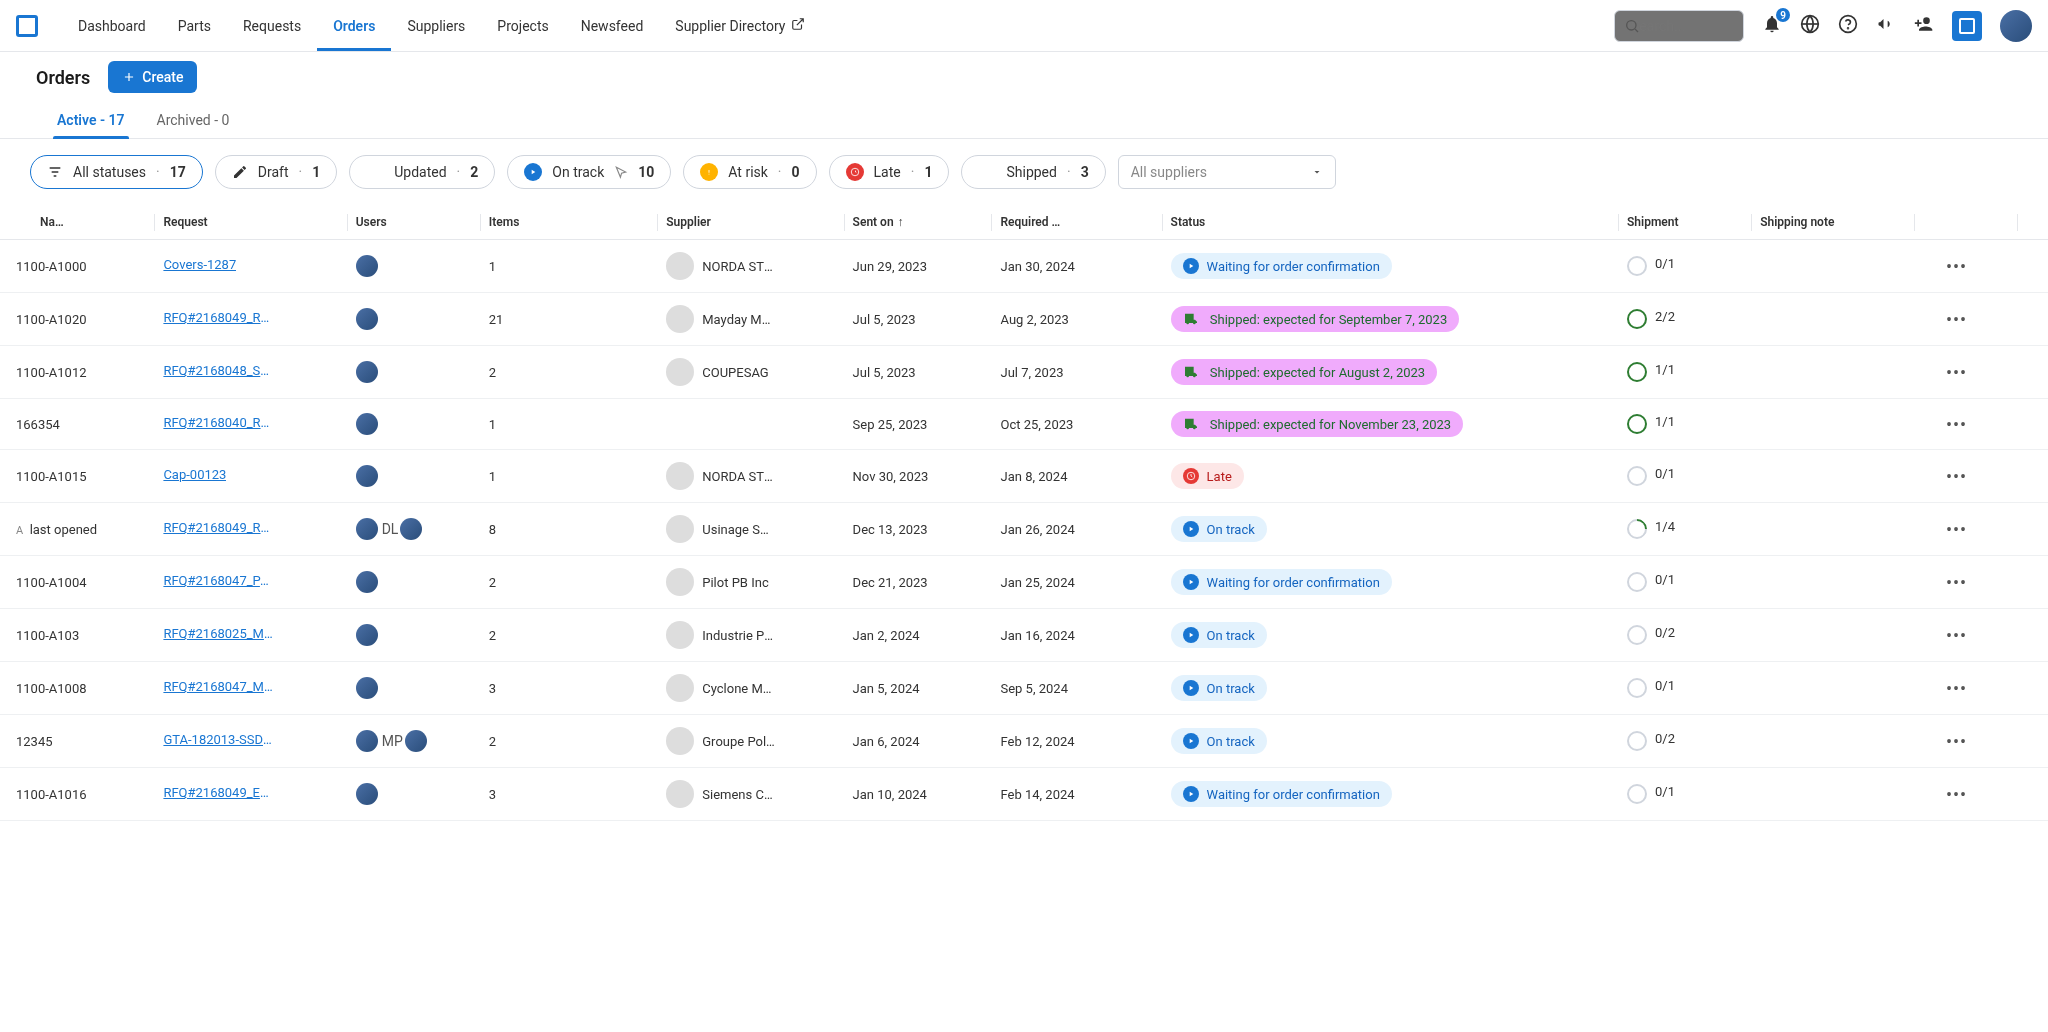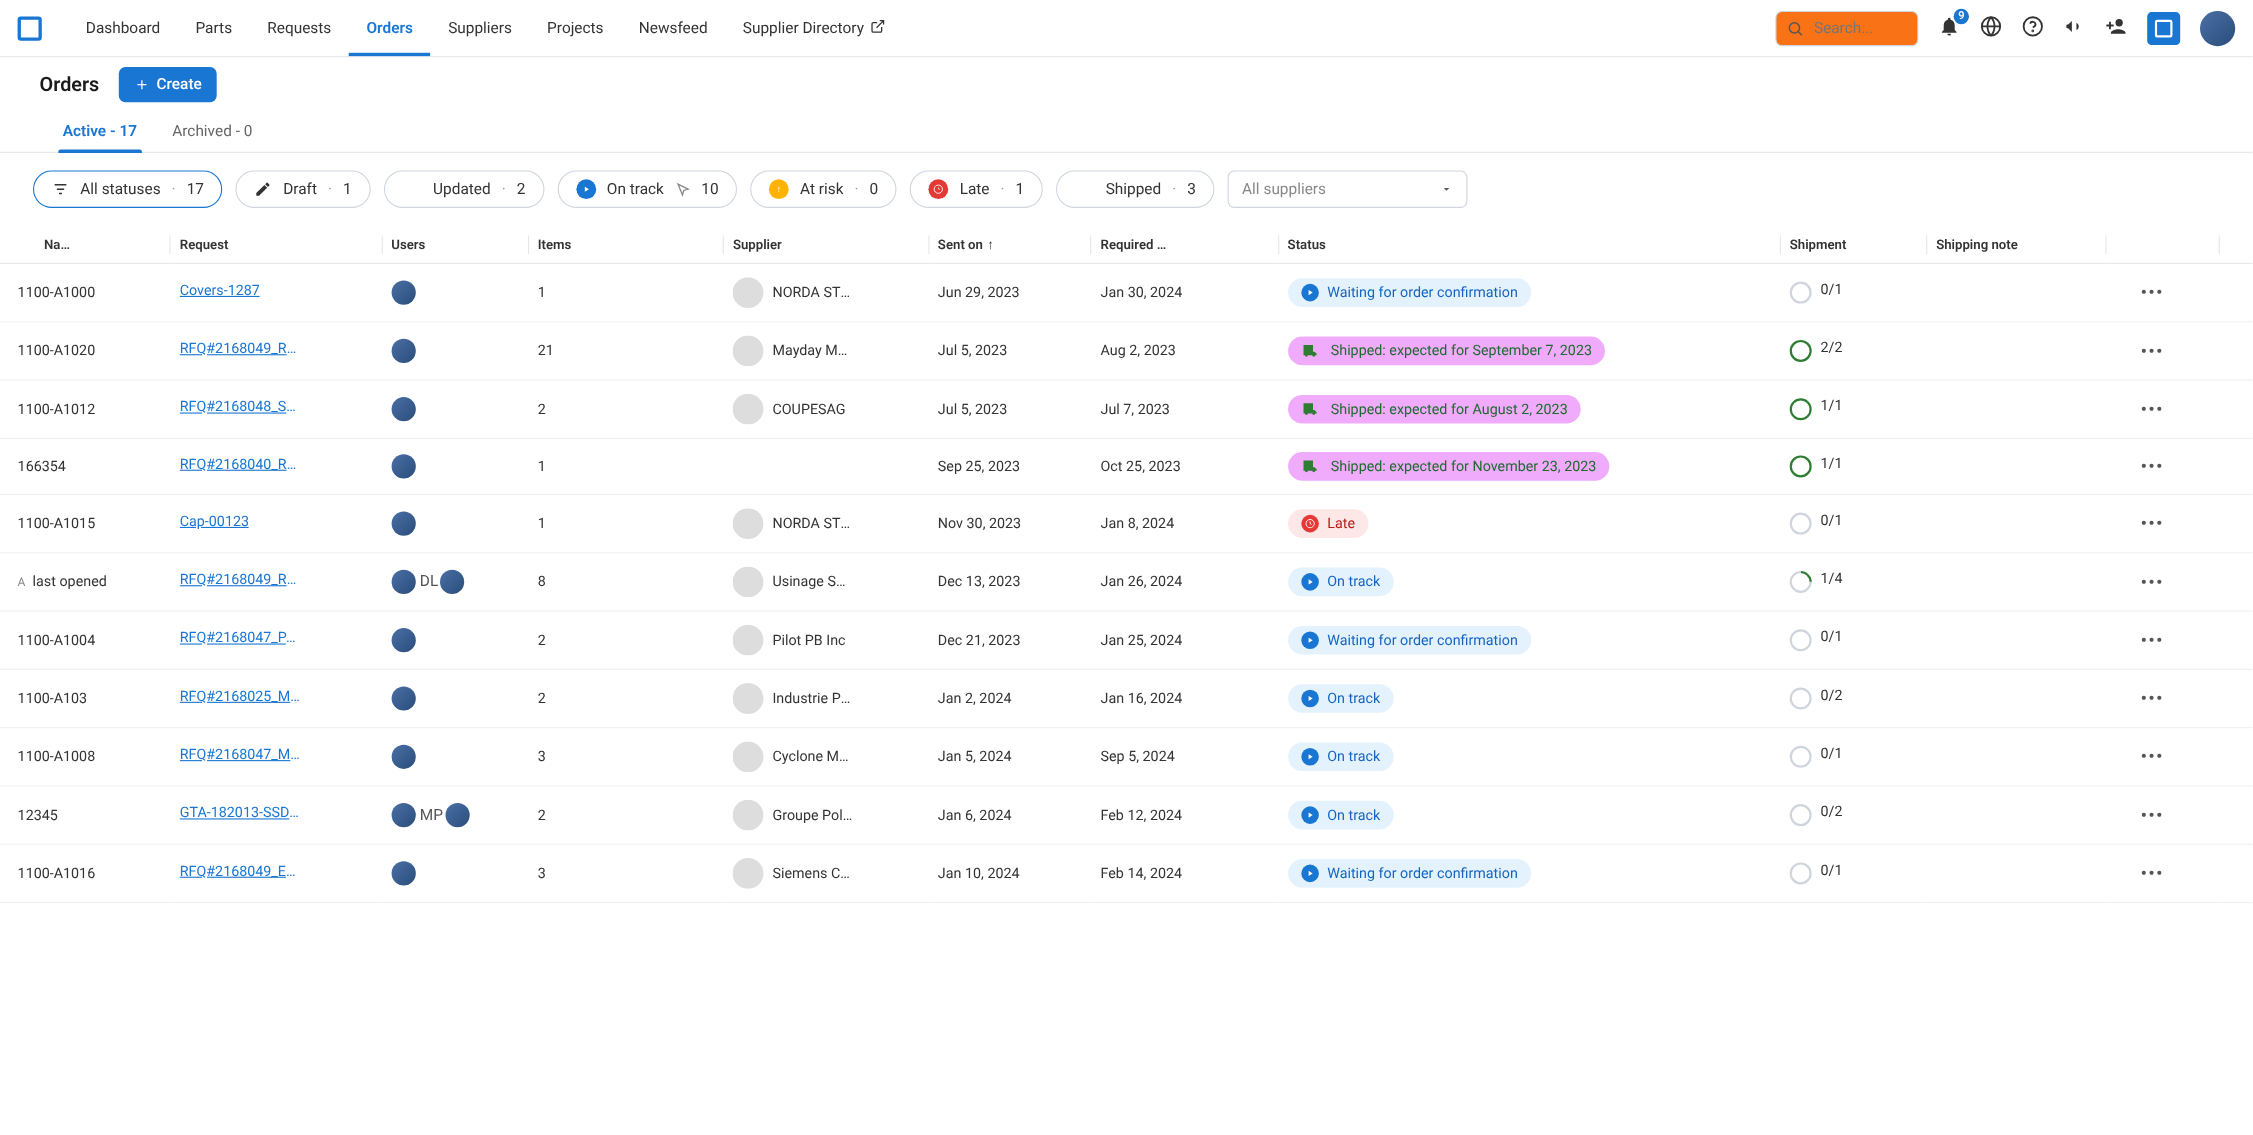--- a/index.html
+++ b/index.html
@@ -6,41 +6,41 @@
 body{background:#fff;color:#1a1a1a;font-size:14px}
 .topbar{display:flex;align-items:center;height:52px;border-bottom:1px solid #e5e7eb;padding:0 16px}
 .logo{width:22px;height:22px;border:3px solid #1976d2;border-radius:3px;margin-right:24px;flex-shrink:0}
 .topnav{display:flex;height:100%;flex:1}
 .topnav-item{display:flex;align-items:center;height:100%;padding:12px 16px;color:#333;font-size:14px;cursor:pointer;position:relative}
 .topnav-item.active{color:#1976d2;font-weight:600}
 .topnav-item.active::after{content:"";position:absolute;bottom:0;left:0;right:0;height:3px;background:#1976d2}
 .topnav-item .ext-icon{margin-left:6px}
 .topactions{display:flex;align-items:center;gap:18px}
 .search-box{position:relative;width:130px}
-.search-box input{width:100%;height:32px;padding:0 10px 0 34px;border:1px solid #d0d5dd;border-radius:6px;font-size:14px;background:#f97316}
+.search-box input{width:100%;height:32px;padding:0 10px 0 16px;border:1px solid #d0d5dd;border-radius:6px;font-size:14px;background:#737373}
 .search-box .s-icon{position:absolute;left:10px;top:8px}
 .icon-btn{position:relative;color:#333;cursor:pointer}
 .badge{position:absolute;top:-6px;right:-8px;background:#1976d2;color:#fff;font-size:10px;font-weight:600;border-radius:8px;min-width:14px;height:14px;display:flex;align-items:center;justify-content:center;padding:0 3px}
 .sq-icon{width:30px;height:30px;background:#1976d2;border-radius:4px;display:flex;align-items:center;justify-content:center}
 .sq-icon-inner{width:16px;height:16px;border:2px solid #fff;border-radius:2px}
 .avatar{width:32px;height:32px;border-radius:50%;background:linear-gradient(135deg,#4a6fa5,#2a4d7a);flex-shrink:0}
 .avatar.sm{width:22px;height:22px}
 .avatar.sup{width:28px;height:28px;border-radius:50%;background:#ddd;display:flex;align-items:center;justify-content:center;font-size:9px;font-weight:700}
 .pagehdr{display:flex;align-items:center;height:50px;padding:0 36px;gap:18px}
 .pagehdr h1{font-size:18px;font-weight:600}
 .create-btn{display:flex;align-items:center;gap:6px;background:#1976d2;color:#fff;border:none;border-radius:6px;height:32px;padding:0 14px;font-size:14px;font-weight:500;cursor:pointer}
 .tabsbar{display:flex;padding:0 41px;border-bottom:1px solid #e5e7eb}
 .tab{padding:10px 16px;font-size:14px;color:#666;cursor:pointer;position:relative}
 .tab.active{color:#1976d2;font-weight:600}
 .tab.active::after{content:"";position:absolute;bottom:-1px;left:12px;right:12px;height:3px;background:#1976d2;border-radius:2px 2px 0 0}
 .filterbar{display:flex;align-items:center;gap:12px;padding:16px 30px}
 .chip{display:flex;align-items:center;gap:10px;border:1px solid #d0d5dd;border-radius:999px;height:34px;padding:0 16px;font-size:14px;color:#333;cursor:pointer;background:#fff}
 .chip.active{border-color:#1976d2}
 .chip .dot{color:#999}
-.chip .cnt{color:#333;font-weight:400}
+.chip .cnt{color:#333;font-weight:700}
 .chip .ci{width:18px;height:18px;border-radius:50%;display:flex;align-items:center;justify-content:center}
 .ci.play{background:#1976d2}
 .ci.clock{background:#e53935}
 .ci.warn{background:#ffb300}
 .ci.upd{color:#f57c00}
 .ci.truck{color:#2e7d32}
 .chip .ci svg{fill:#fff}
 .supsel{display:flex;align-items:center;justify-content:space-between;border:1px solid #d0d5dd;border-radius:6px;height:34px;padding:0 12px;width:218px;color:#888;cursor:pointer}
 .tablewrap{overflow:auto}
 table{width:100%;border-collapse:collapse}

